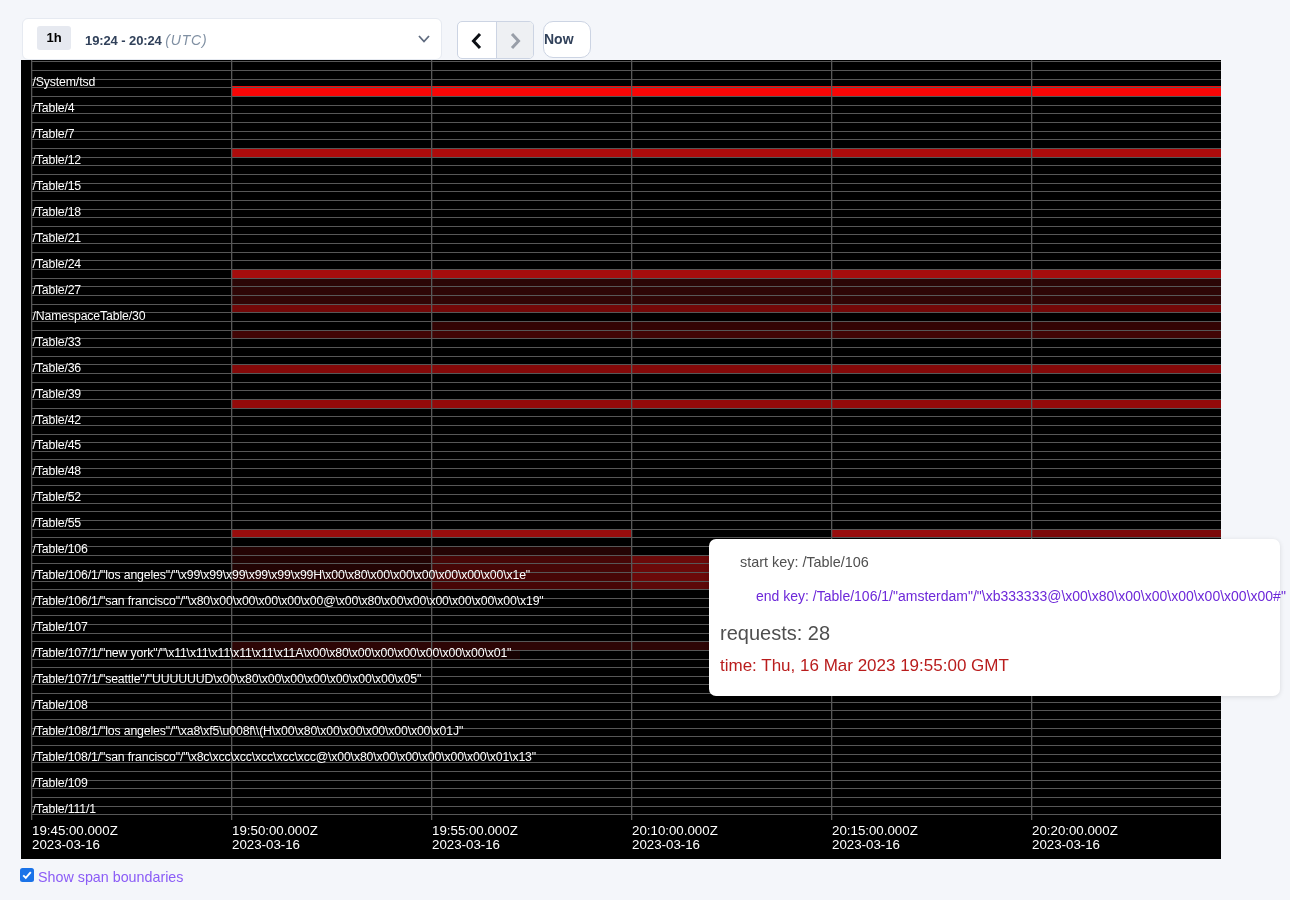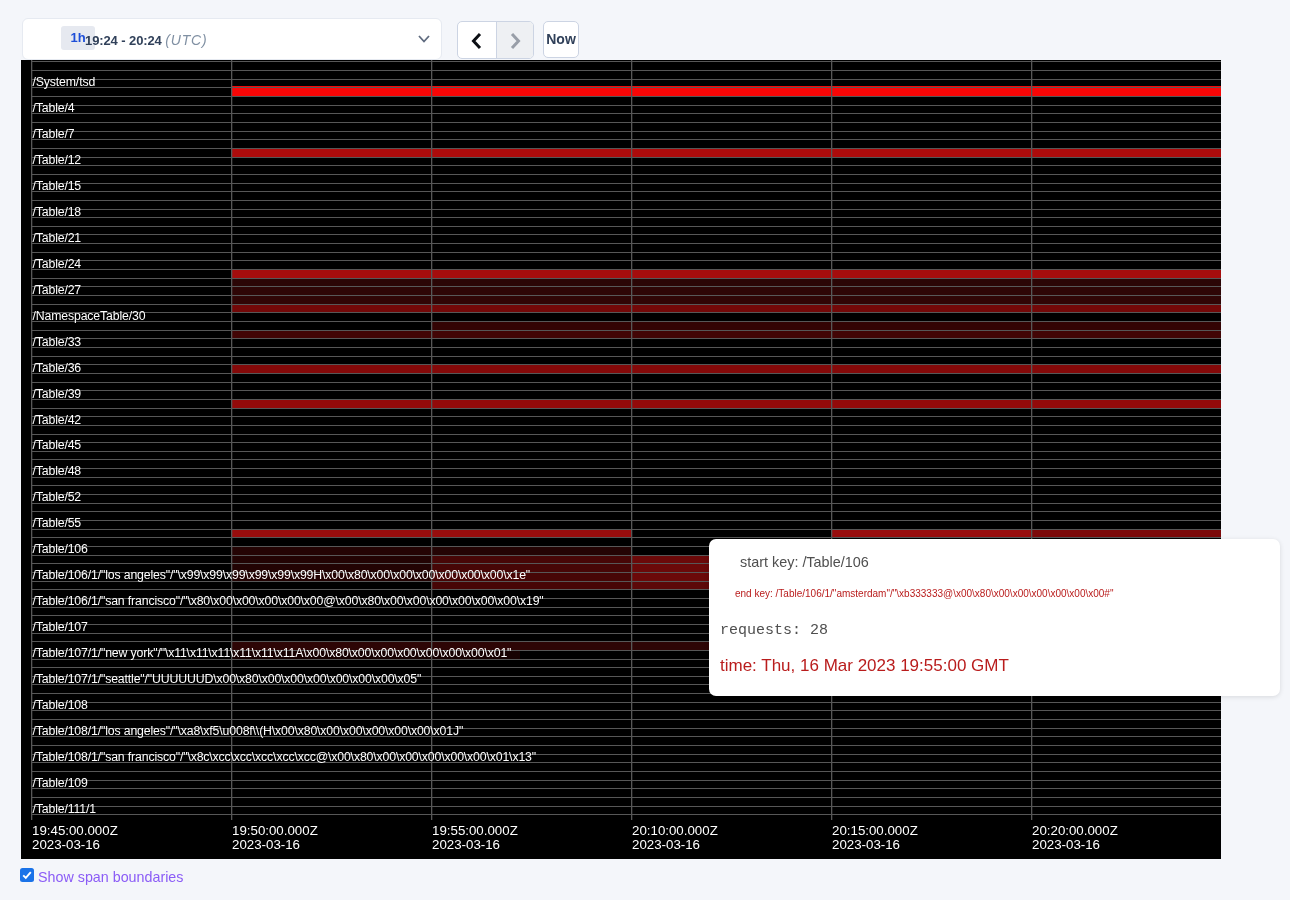--- a/index.html
+++ b/index.html
@@ -1,35 +1,35 @@
 <!DOCTYPE html>
 <html><head><meta charset="utf-8">
 <style>
   * { margin:0; padding:0; box-sizing:border-box; }
   html,body { width:1290px; height:900px; background:#f4f6fa; font-family:"Liberation Sans", sans-serif; position:relative; overflow:hidden; }
   .abs { position:absolute; }
 </style></head>
 <body>
 
 <div class="abs" style="left:22px;top:18px;width:420px;height:42px;background:#fff;border:1px solid #e6eaf1;border-radius:6px;"></div>
-<div class="abs" style="left:37px;top:26px;width:34px;height:24px;background:#e6e9f0;border-radius:3px;color:#1d4ed8;font-size:13px;font-weight:bold;line-height:24px;text-align:center;margin-left:24px;">1h</div>
+<div class="abs" style="left:37px;top:26px;width:34px;height:24px;background:#e6e9f0;border-radius:3px;color:#000000;font-size:13px;font-weight:bold;line-height:24px;text-align:center;">1h</div>
 <div class="abs" style="left:85px;top:32px;font-size:13px;letter-spacing:-0.1px;color:#31415a;font-weight:bold;">19:24 - 20:24 <span style="font-weight:normal;font-size:14px;letter-spacing:0.8px;color:#8090a3;font-style:italic;">(UTC)</span></div>
 <svg class="abs" style="left:417px;top:34px;" width="14" height="10" viewBox="0 0 14 10">
     <path d="M2 2 L7 7.5 L12 2" fill="none" stroke="#5f6b7f" stroke-width="1.8"></path>
   </svg>
 <div class="abs" style="left:457px;top:21px;width:77px;height:38px;border:1px solid #ccd4e3;border-radius:5px;background:#fff;overflow:hidden;">
   <div class="abs" style="left:38px;top:0;width:39px;height:38px;background:#eef0f3;border-left:1px solid #ccd4e3;"></div>
   <svg class="abs" style="left:12px;top:10px;" width="13" height="18" viewBox="0 0 13 18">
       <path d="M10 2 L3.5 9 L10 16" fill="none" stroke="#0c0f14" stroke-width="3"></path>
     </svg>
   <svg class="abs" style="left:51px;top:10px;" width="13" height="18" viewBox="0 0 13 18">
       <path d="M3 2 L9.5 9 L3 16" fill="none" stroke="#989ea8" stroke-width="3"></path>
     </svg>
 </div>
-<div class="abs" style="left:543px;top:21px;width:36px;height:37px;border:1px solid #ccd4e3;border-radius:5px;background:#fff;color:#31415a;font-weight:bold;font-size:14px;line-height:35px;text-align:center;">Now</div>
+<div class="abs" style="left:543px;top:21px;width:48px;height:37px;border:1px solid #ccd4e3;border-radius:10px;background:#fff;color:#31415a;font-weight:bold;font-size:14px;line-height:35px;text-align:left;">Now</div>
 
 <svg width="1200" height="799" viewBox="0 0 1200 799" style="position:absolute;left:21px;top:60px;display:block">
 <rect x="0" y="0" width="1200" height="799" fill="#000"></rect>
 <rect x="210" y="26.0" width="990" height="10.0" fill="#f80606"></rect>
 <rect x="210" y="89.0" width="990" height="8.0" fill="#ad0b0b"></rect>
 <rect x="210" y="210.0" width="990" height="8.0" fill="#a50d0d"></rect>
 <rect x="210" y="219.0" width="990" height="7.0" fill="#2b0505"></rect>
 <rect x="210" y="227.0" width="990" height="8.0" fill="#2e0505"></rect>
 <rect x="210" y="236.0" width="990" height="8.0" fill="#300505"></rect>
 <rect x="210" y="245.0" width="990" height="7.0" fill="#730808"></rect>
@@ -186,21 +186,21 @@
 <text x="611" y="775" font-family="Liberation Sans, sans-serif" font-size="13.3" fill="#fff">20:10:00.000Z</text>
 <text x="611" y="789" font-family="Liberation Sans, sans-serif" font-size="13.3" fill="#fff">2023-03-16</text>
 <text x="811" y="775" font-family="Liberation Sans, sans-serif" font-size="13.3" fill="#fff">20:15:00.000Z</text>
 <text x="811" y="789" font-family="Liberation Sans, sans-serif" font-size="13.3" fill="#fff">2023-03-16</text>
 <text x="1011" y="775" font-family="Liberation Sans, sans-serif" font-size="13.3" fill="#fff">20:20:00.000Z</text>
 <text x="1011" y="789" font-family="Liberation Sans, sans-serif" font-size="13.3" fill="#fff">2023-03-16</text>
 </svg>
 
 <div class="abs" style="left:709px;top:539px;width:571px;height:157px;background:#fff;border-radius:7px;box-shadow:0 1px 5px rgba(0,0,0,0.12);"></div>
 <div class="abs" style="left:740px;top:554px;font-size:14.4px;color:#4f4f4f;">start key: /Table/106</div>
-<div class="abs" style="left:735px;top:588px;font-size:10px;color:#b91c1c;">end key: /Table/106/1/"amsterdam"/"\xb333333@\x00\x80\x00\x00\x00\x00\x00\x00#"</div>
-<div class="abs" style="left:720px;top:622px;font-size:15px;color:#4f4f4f;font-family:Liberation Mono, monospace;">requests: 28</div>
+<div class="abs" style="left:756px;top:588px;font-size:14px;color:#6d28d9;">end key: /Table/106/1/"amsterdam"/"\xb333333@\x00\x80\x00\x00\x00\x00\x00\x00#"</div>
+<div class="abs" style="left:720px;top:622px;font-size:20px;color:#4f4f4f;">requests: 28</div>
 <div class="abs" style="left:720px;top:656px;font-size:17px;color:#b91c1c;">time: Thu, 16 Mar 2023 19:55:00 GMT</div>
 
 <div class="abs" style="left:20px;top:868px;width:14px;height:14px;background:#1a73e8;border-radius:2.5px;"></div>
 <svg class="abs" style="left:20px;top:868px;" width="14" height="14" viewBox="0 0 14 14">
     <path d="M3.2 7.3 L5.8 9.9 L10.8 4.1" fill="none" stroke="#fff" stroke-width="1.9"></path>
   </svg>
 <div class="abs" style="left:38px;top:869px;font-size:14.3px;color:#8b5cf6;">Show span boundaries</div>
 
 </body></html>

